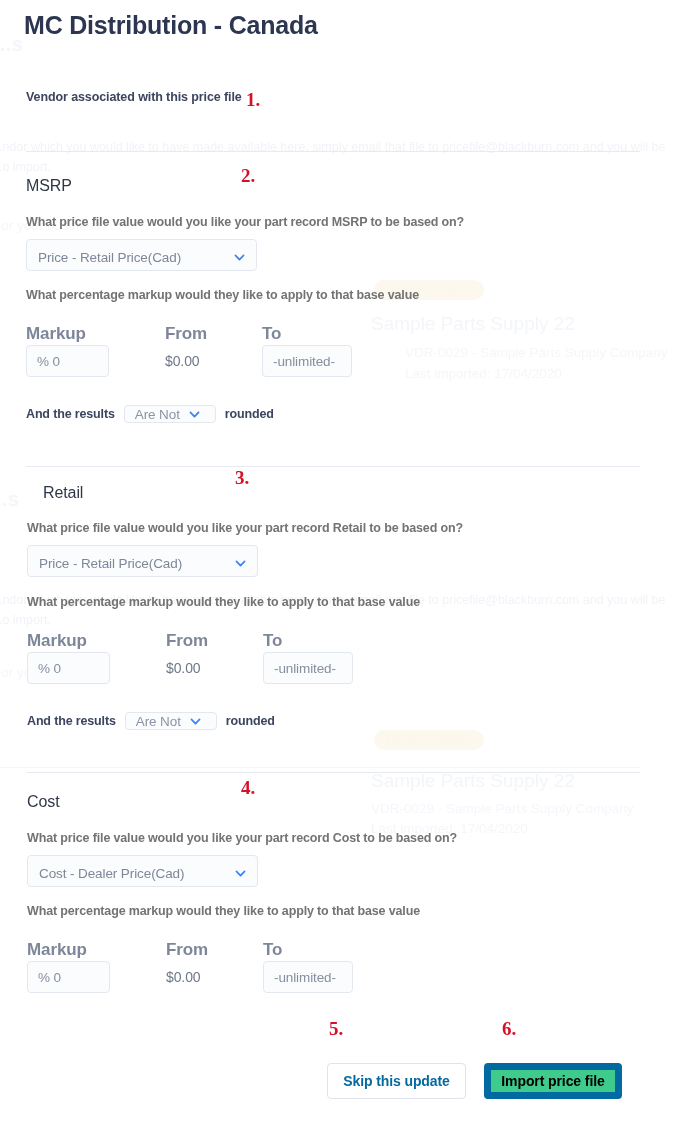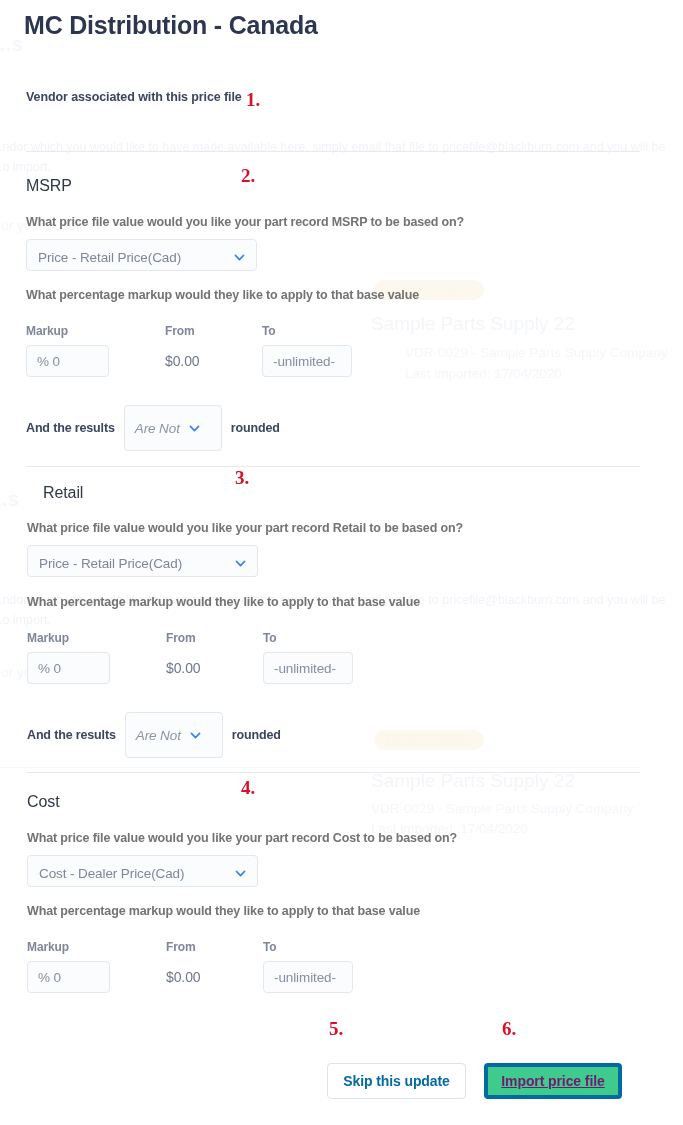--- a/index.html
+++ b/index.html
@@ -111,21 +111,21 @@
   }
   .chev {
     width: 13px; height: 13px;
     flex: none;
     margin-left: 8px;
   }
   .chev svg { display: block; }
 
   .col-label {
     position: absolute;
-    font-size: 12px;
+    font-size: 17px;
     font-weight: 700;
     color: #7e8799;
     letter-spacing: -0.1px;
   }
 
   .field {
     position: absolute;
     height: 32px;
     background: #fbfcfd;
     border: 1px solid #e3e8ef;
@@ -147,31 +147,30 @@
   }
 
   .round-row { position: absolute; display: flex; align-items: center; }
   .round-row .txt {
     font-size: 12.5px;
     font-weight: 700;
     color: #3b4560;
     letter-spacing: -0.15px;
   }
   .mini-select {
-    height: 46px;
+    height: 18px;
     min-width: 78px;
     background: #fbfcfd;
     border: 1px solid #e3e8ef;
     border-radius: 4px;
     display: flex;
     align-items: center;
     justify-content: space-between;
-    padding: 0 20px 0 10px;
+    padding: 0 14px 0 10px;
     margin: 0 9px;
-    font-style: italic;
   }
   .mini-select .sel-text {
     font-size: 13.5px;
     color: #8b94a4;
     letter-spacing: -0.1px;
   }
 
   .btn {
     position: absolute;
     height: 36px;
@@ -185,23 +184,22 @@
     cursor: pointer;
     user-select: none;
   }
   .btn-skip {
     background: #ffffff;
     border: 1px solid #dfe3ec;
     color: #0369a1;
   }
   .btn-import {
     background: #3fcb8b;
-    border: 4px solid #0369a1;
-    color: #701a75;
-    text-decoration: underline;
+    border: 7px solid #0369a1;
+    color: #000000;
   }
 
   .marker {
     position: absolute;
     font-family: "Liberation Serif", serif;
     font-size: 19px;
     font-weight: 700;
     color: #d71027;
     z-index: 5;
   }

